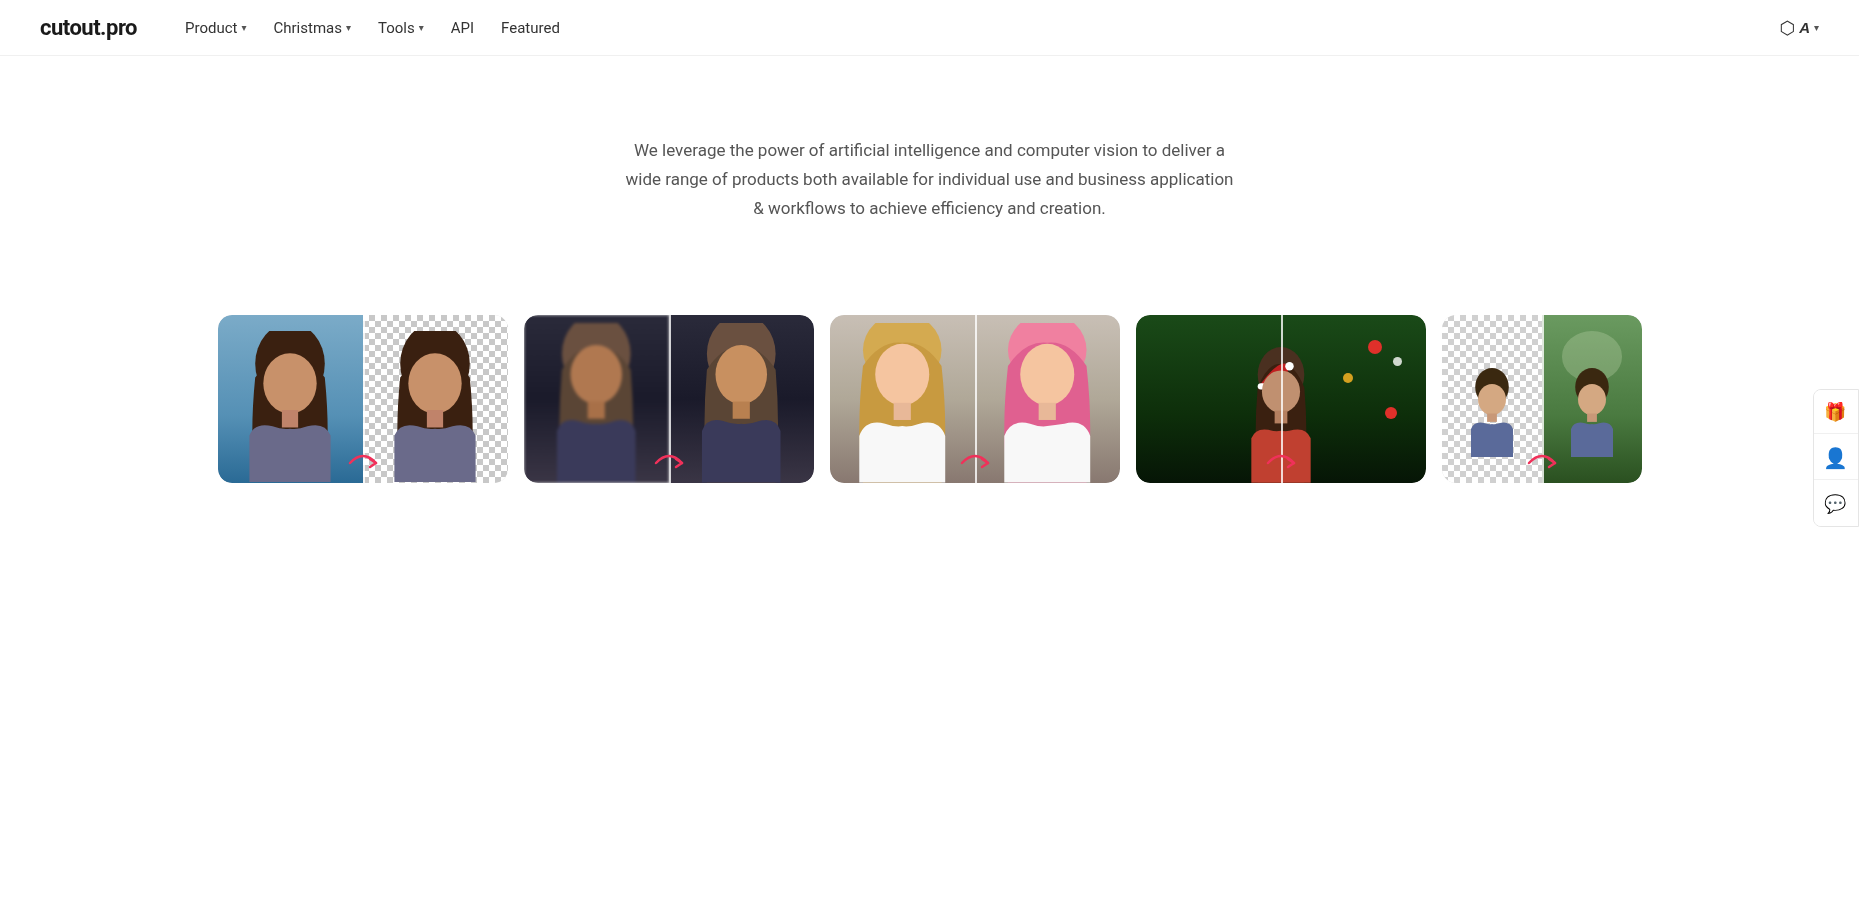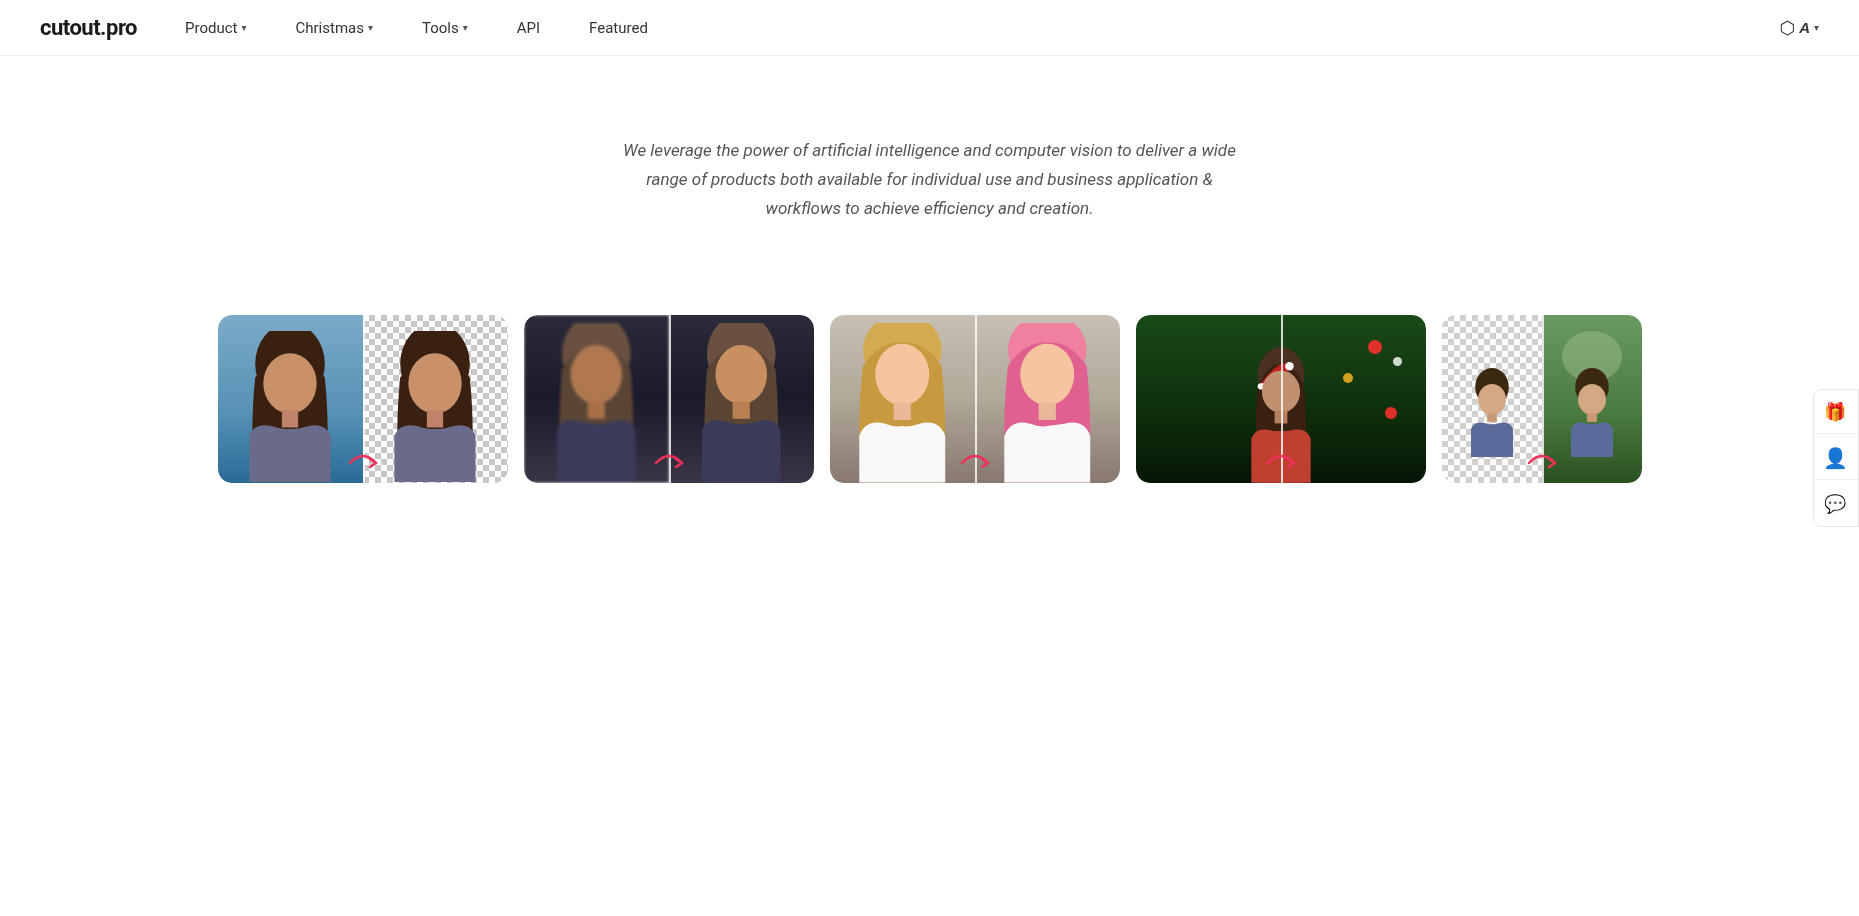--- a/index.html
+++ b/index.html
@@ -37,21 +37,21 @@
       white-space: nowrap;
     }
 
     .logo span {
       color: #1a1a1a;
     }
 
     .nav-links {
       display: flex;
       align-items: center;
-      gap: 49px;
+      gap: 27px;
       flex: 1;
     }
 
     .nav-item {
       font-size: 15px;
       color: #333;
       cursor: pointer;
       display: flex;
       align-items: center;
       gap: 4px;
@@ -112,21 +112,20 @@
       vertical-align: middle;
       margin-left: 2px;
     }
 
     .hero-subtitle {
       font-size: 17px;
       color: #555;
       max-width: 620px;
       line-height: 1.7;
       margin-bottom: 32px;
-      font-style: italic;
     }
 
     
     .featured-section {
       padding: 20px 40px 0;
       text-align: center;
     }
 
     .featured-title {
       font-size: 28px;

